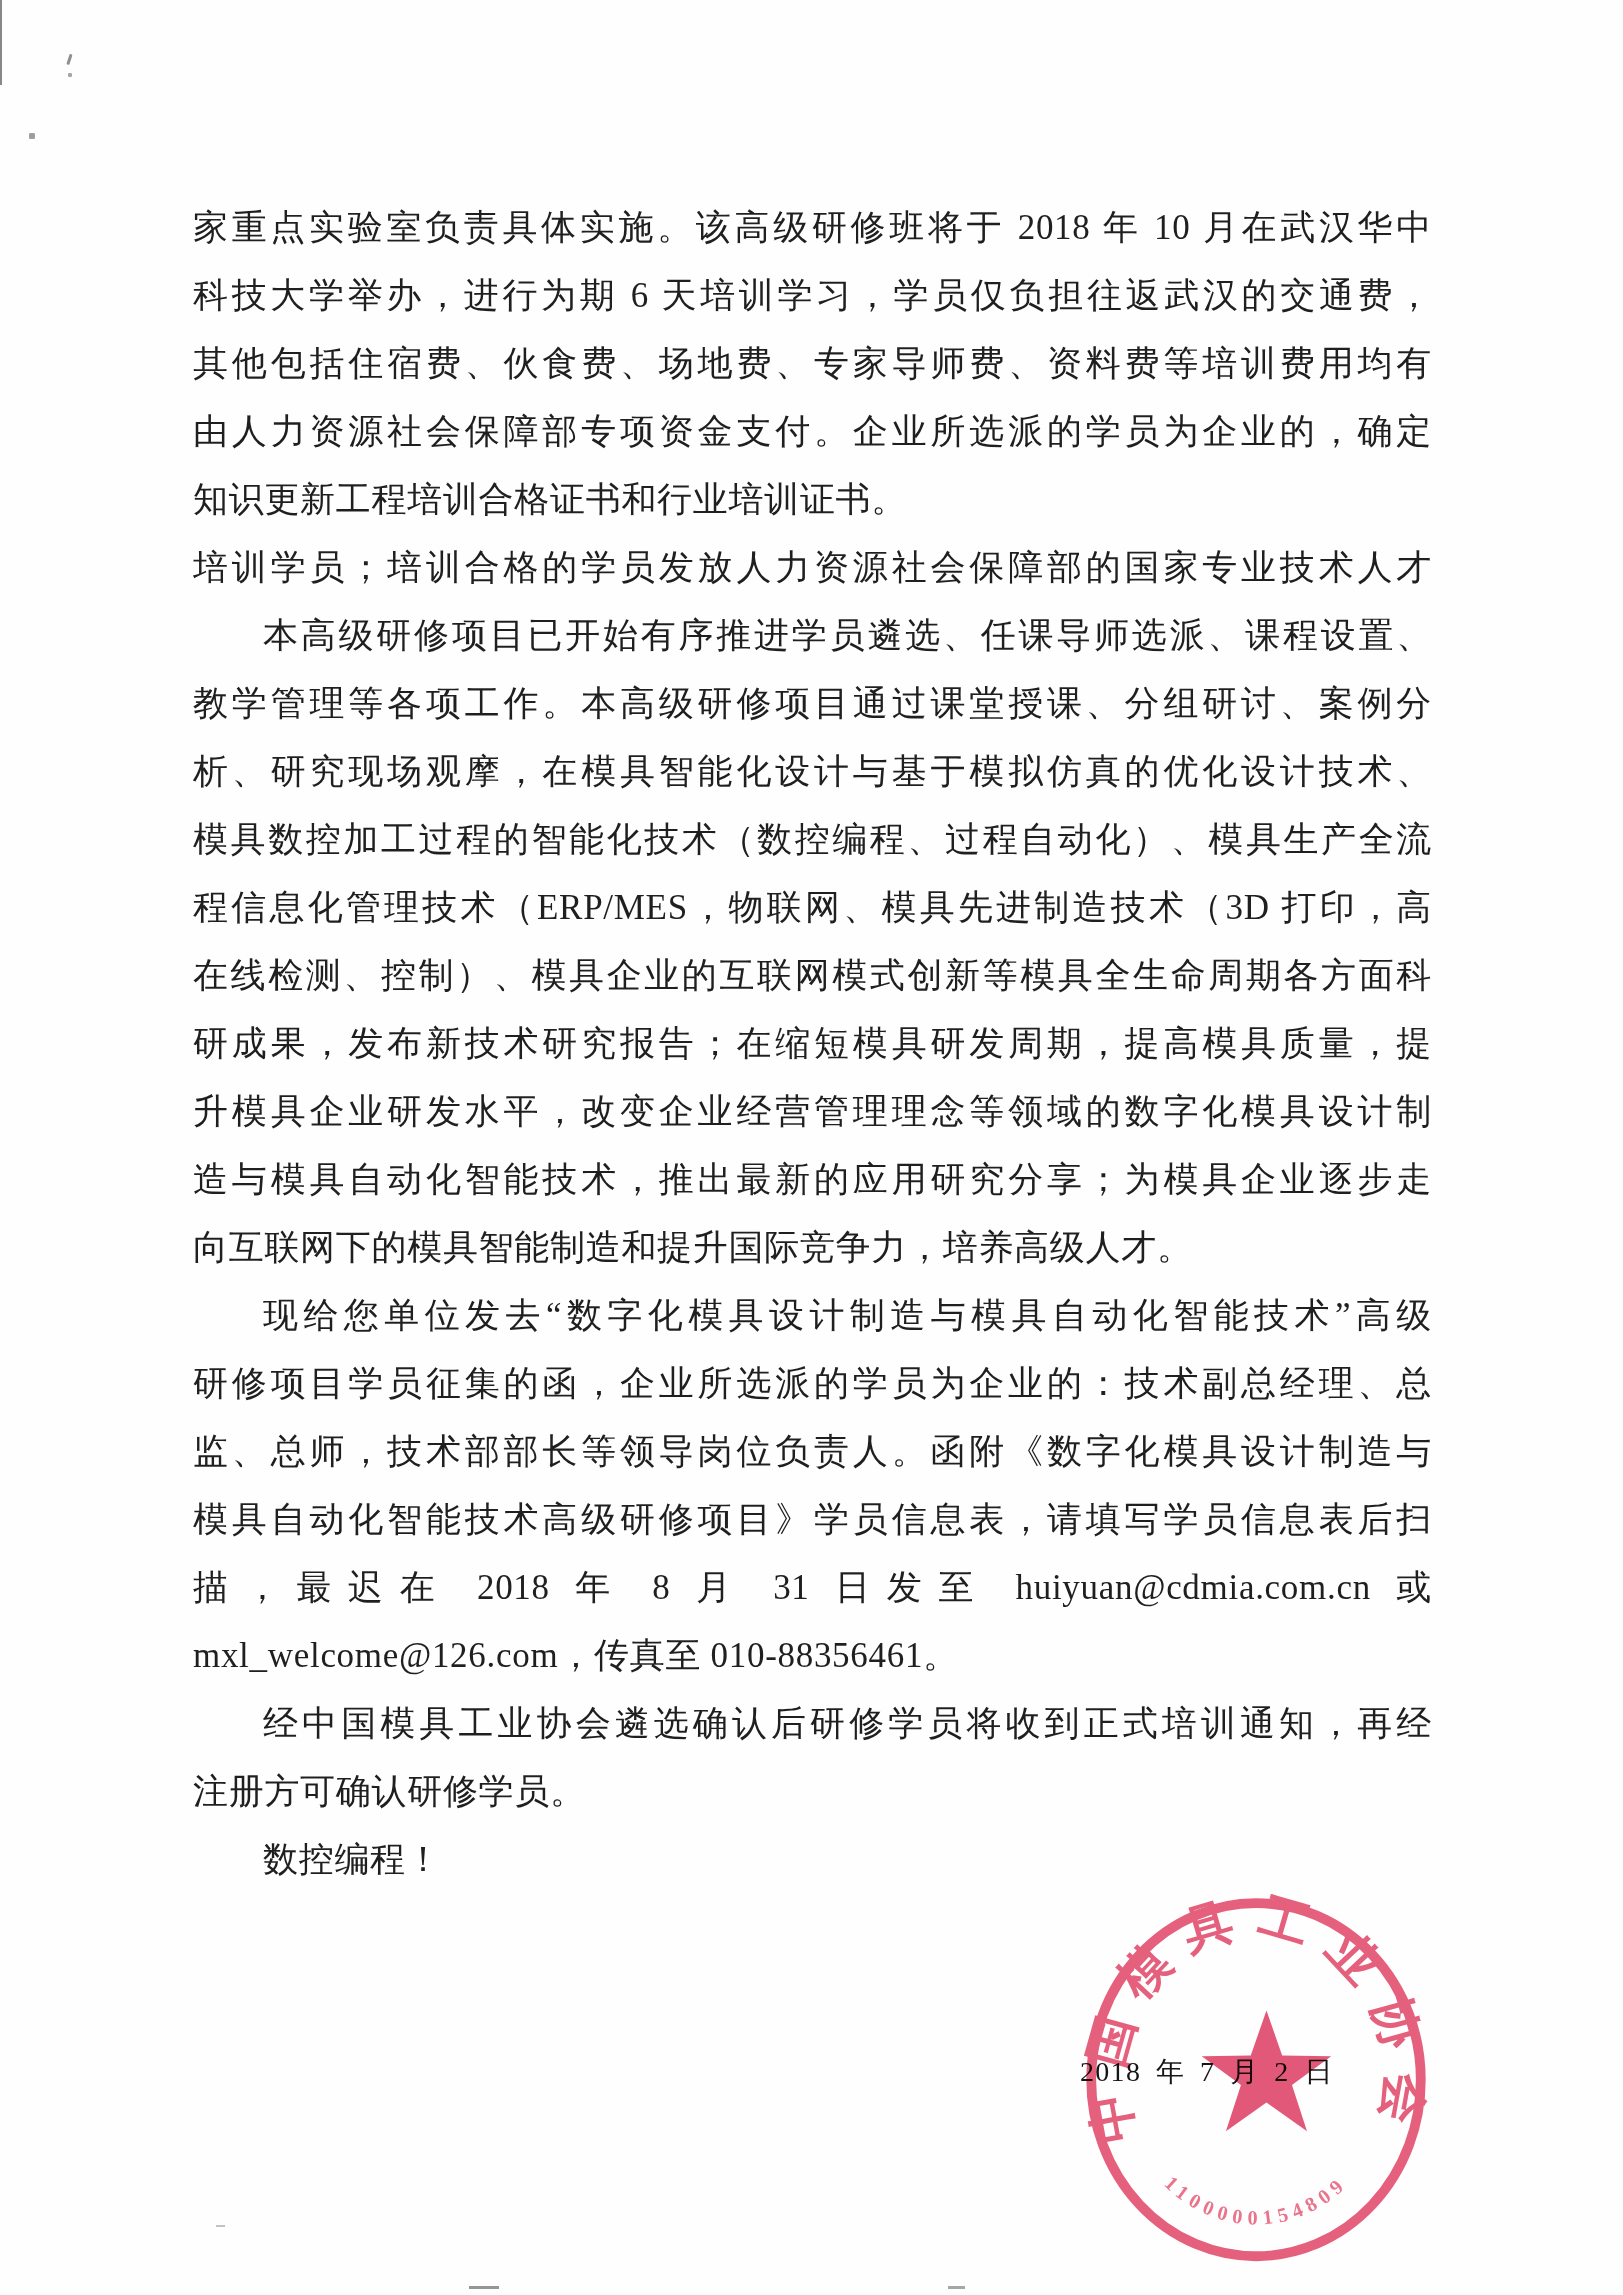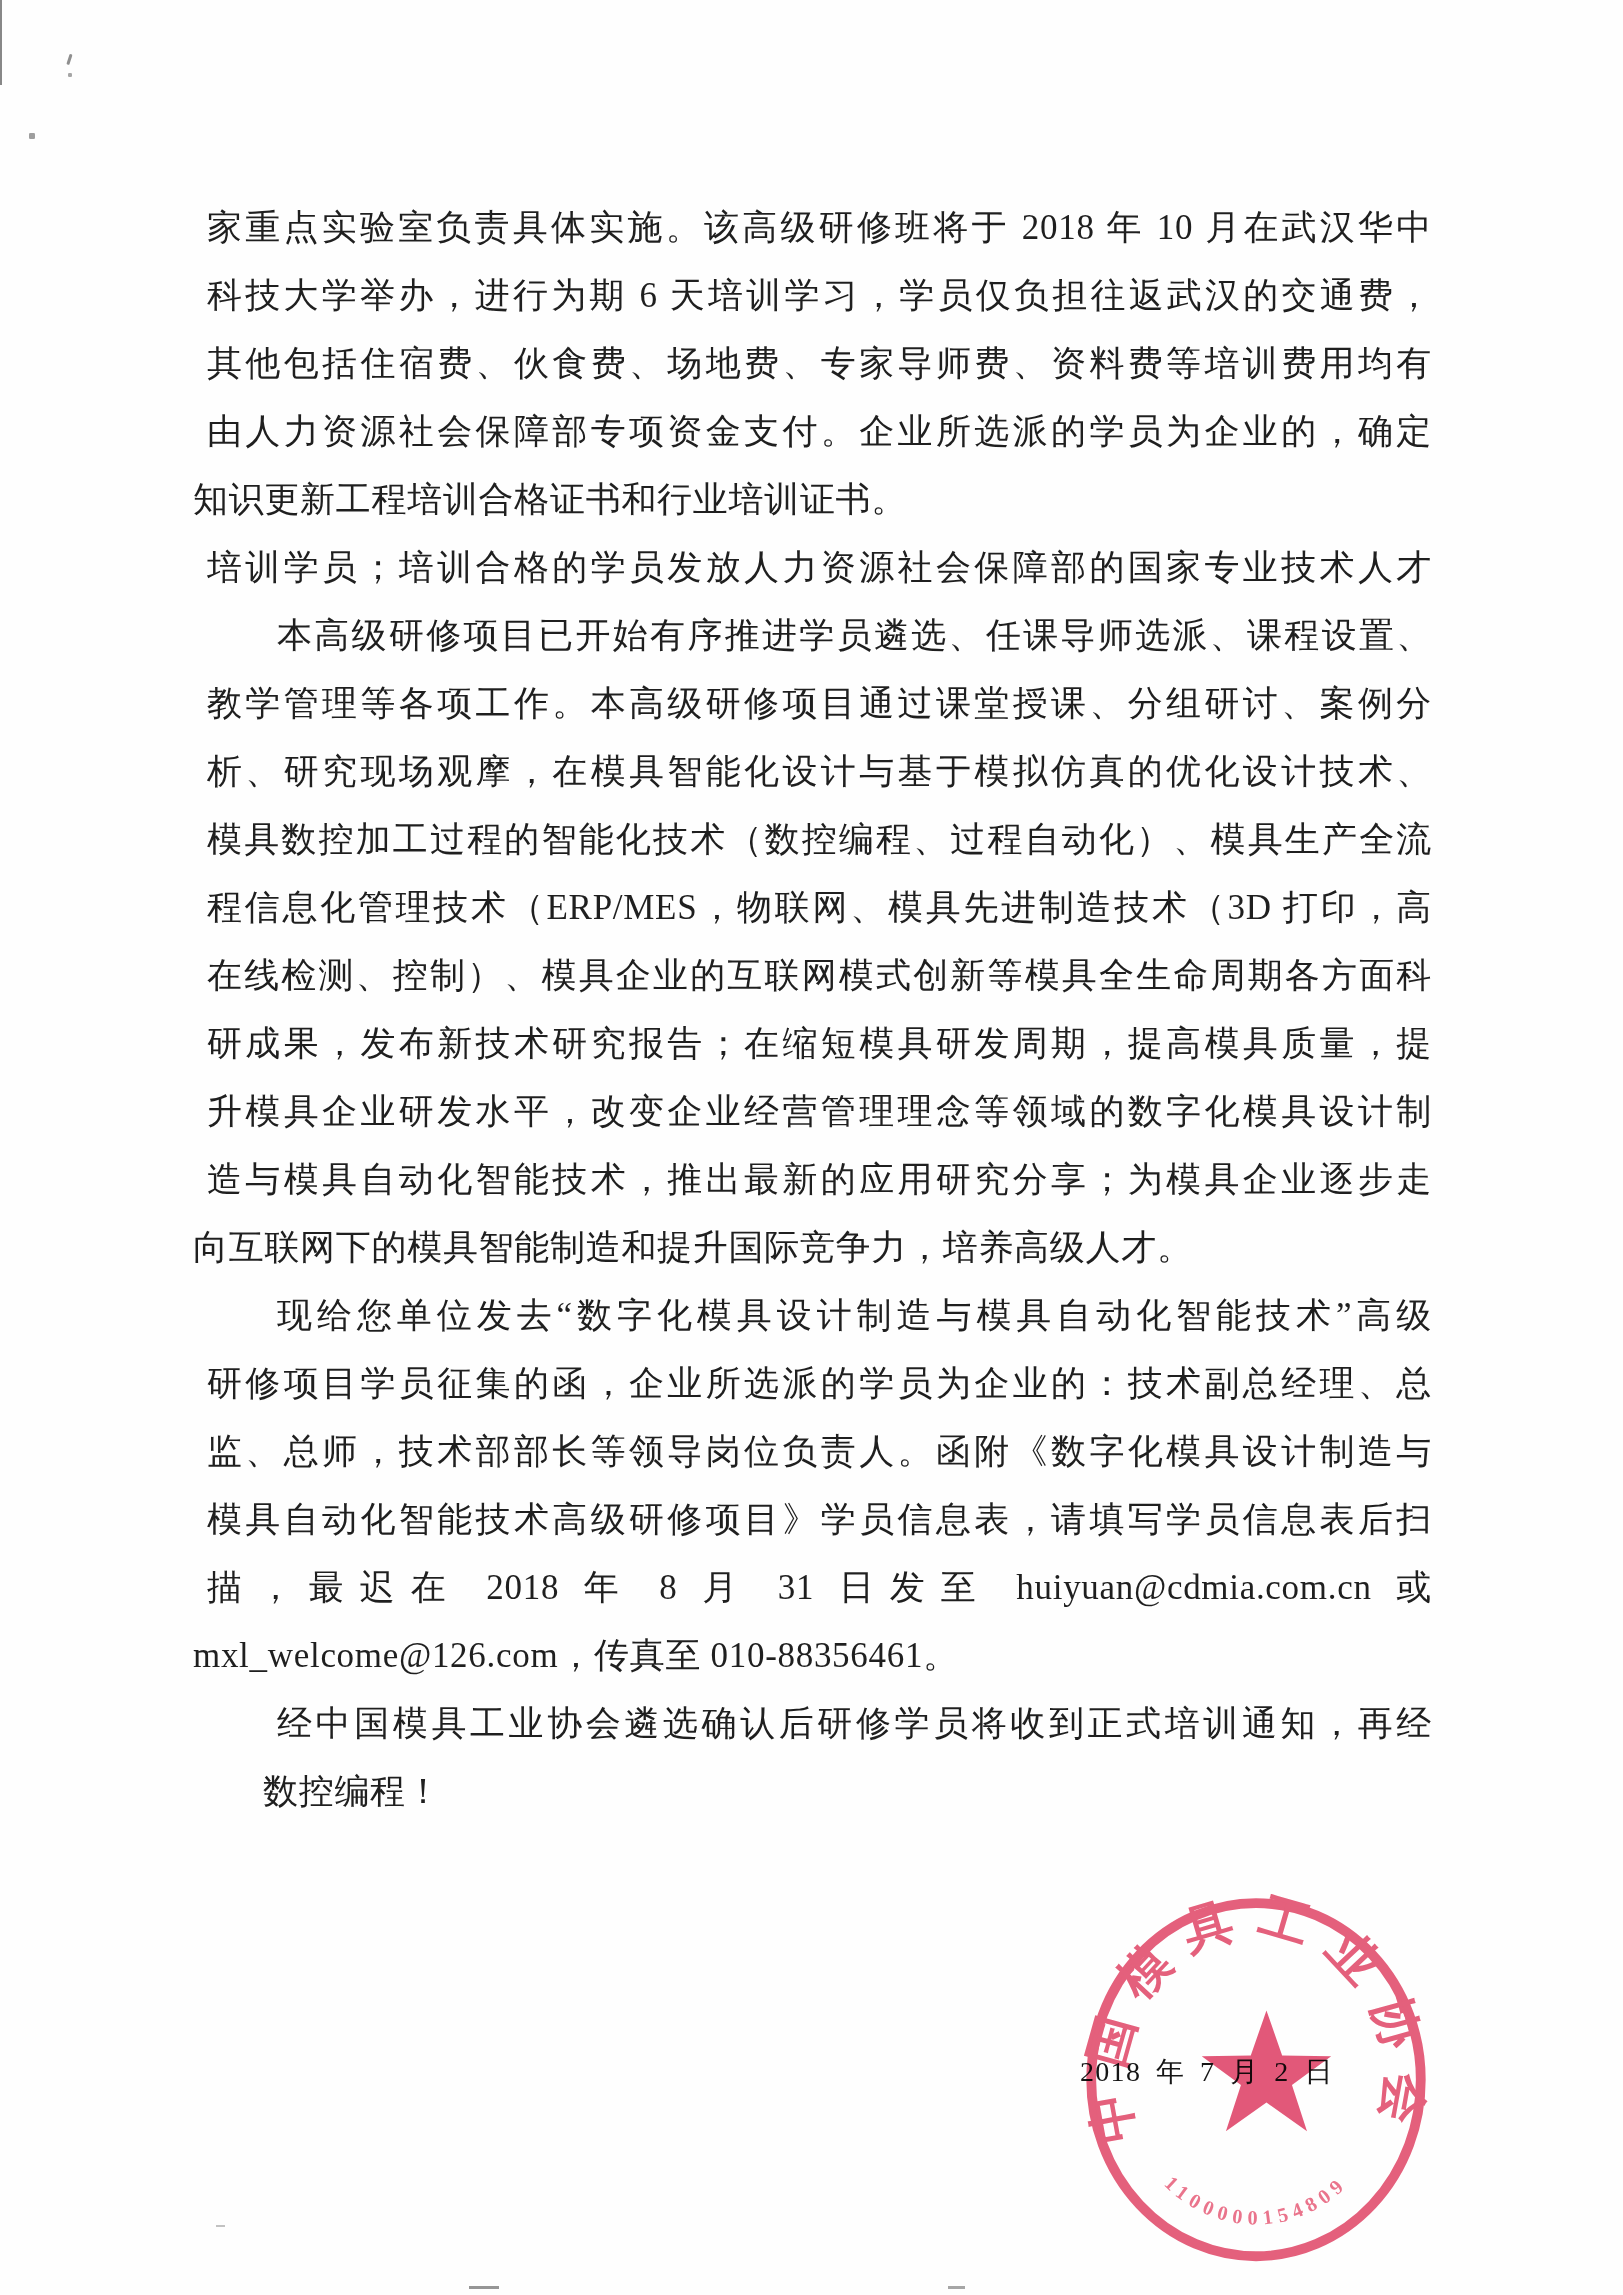--- a/index.html
+++ b/index.html
@@ -17,21 +17,21 @@
   .text-block {
     position: absolute;
     left: 193px;
     top: 194px;
     width: 1239px;
     font-size: 35px;
     line-height: 68px;
     letter-spacing: 0.7px;
   }
   .line { height: 68px; overflow: hidden; }
-  .line.j { text-align: justify; text-align-last: justify; margin-left: 14px; }
+  .line.j { text-align: justify; text-align-last: justify; }
   .line.ind { text-indent: 2em; }
   .line b { font-weight: normal; }
   
   .date-line {
     position: absolute;
     left: 1080px;
     top: 2050px;
     width: 301px;
     font-size: 28px;
     line-height: 43px;
@@ -88,20 +88,21 @@
       <div class="line j"><span>升模具企业研发水平，改变企业经营管理理念等领域的数字化模具设计制</span></div>
       <div class="line j"><span>造与模具自动化智能技术，推出最新的应用研究分享；为模具企业逐步走</span></div>
       <div class="line"><span>向互联网下的模具智能制造和提升国际竞争力，培养高级人才。</span></div>
       <div class="line j ind"><span>现给您单位发去“数字化模具设计制造与模具自动化智能技术”高级</span></div>
       <div class="line j"><span>研修项目学员征集的函，企业所选派的学员为企业的：</span><b>技术副总经理、总</b></div>
       <div class="line j"><b>监、总师，技术部部长等领导岗位负责人。</b><span>函附《数字化模具设计制造与</span></div>
       <div class="line j"><span>模具自动化智能技术高级研修项目》学员信息表，请填写学员信息表后扫</span></div>
       <div class="line j"><span>描，最迟在 2018 年 8 月 31 日发至 huiyuan@cdmia.com.cn 或</span></div>
       <div class="line"><span>mxl_welcome@126.com，传真至 010-88356461。</span></div>
       <div class="line j ind"><span>经中国模具工业协会遴选确认后研修学员将收到正式培训通知，再经</span></div>
+      <div class="line"><span>注册方可确认研修学员。</span></div>
       <div class="line ind"><span>数控编程！</span></div>
     </div>
 
   <svg class="seal" viewBox="0 0 534 572" aria-hidden="true">
 
     <ellipse cx="267" cy="284" rx="252" ry="270" fill="none" stroke="#e24f6e" stroke-width="15"></ellipse>
 
     <polygon fill="#e0476b" points="283,178 307,247 382,248 322,292 345,363 283,319 221,363 244,292 184,248 259,247"></polygon>
 
     <defs>

